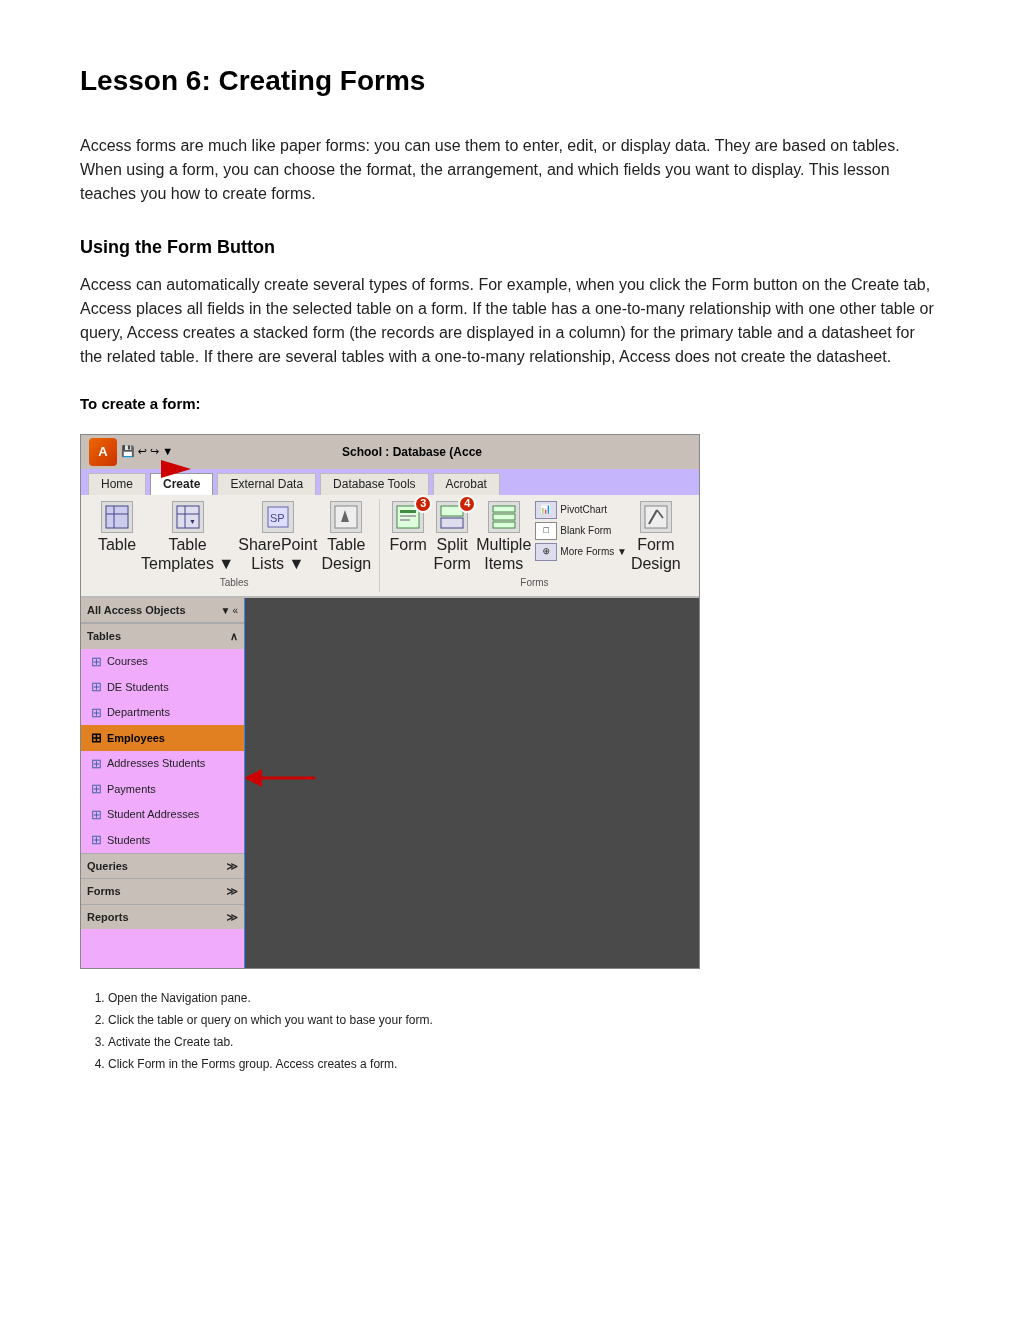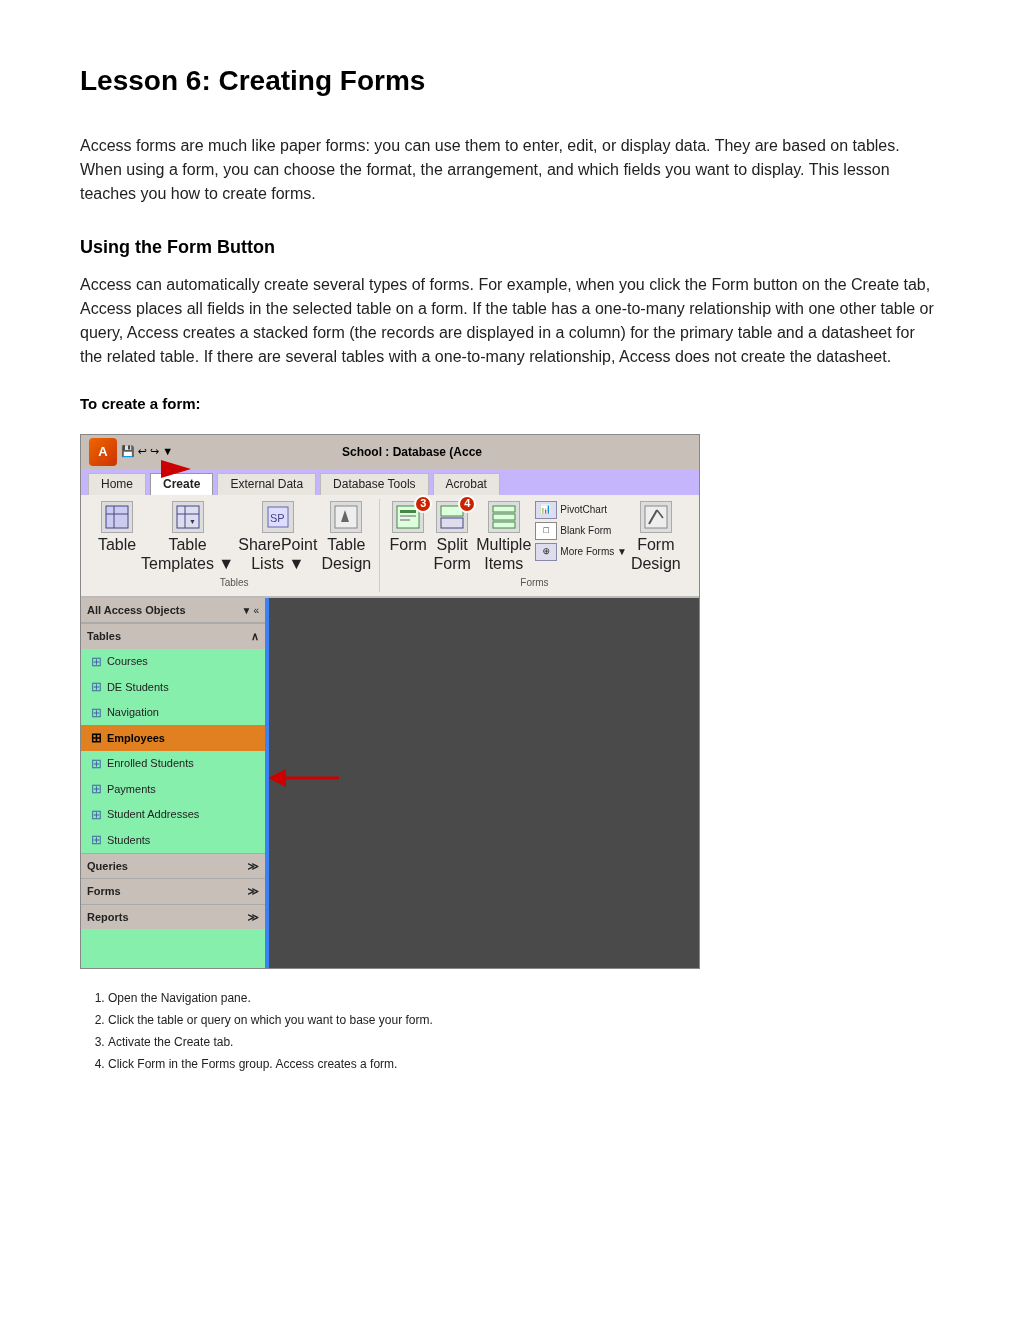--- a/index.html
+++ b/index.html
@@ -144,23 +144,23 @@
       font-size: 16px;
       line-height: 1.2;
     }
     
     .main-area {
       display: flex;
       background: #4a4a4a;
       min-height: 370px;
     }
     .nav-pane {
-      width: 188px;
-      background: #86efac;
-      border-right: 4px solid #3b82f6;
+      width: 164px;
+      background: #f0abfc;
+      border-right: 1px solid #3b82f6;
       font-size: 12px;
     }
     .nav-header {
       display: flex;
       align-items: center;
       justify-content: space-between;
       padding: 4px 6px;
       background: #c8c0b8;
       border-bottom: 1px solid #aaa;
     }
@@ -405,29 +405,29 @@
       <div class="nav-item">
         <span class="nav-item-icon">⊞</span>
         <span>Courses</span>
       </div>
       <div class="nav-item">
         <span class="nav-item-icon">⊞</span>
         <span>DE Students</span>
       </div>
       <div class="nav-item">
         <span class="nav-item-icon">⊞</span>
-        <span>Navigation</span>
+        <span>Departments</span>
       </div>
       <div class="nav-item selected">
         <span class="nav-item-icon">⊞</span>
         <span>Employees</span>
       </div>
       <div class="nav-item">
         <span class="nav-item-icon">⊞</span>
-        <span>Enrolled Students</span>
+        <span>Addresses Students</span>
       </div>
       <div class="nav-item">
         <span class="nav-item-icon">⊞</span>
         <span>Payments</span>
       </div>
       <div class="nav-item">
         <span class="nav-item-icon">⊞</span>
         <span>Student Addresses</span>
       </div>
       <div class="nav-item">

